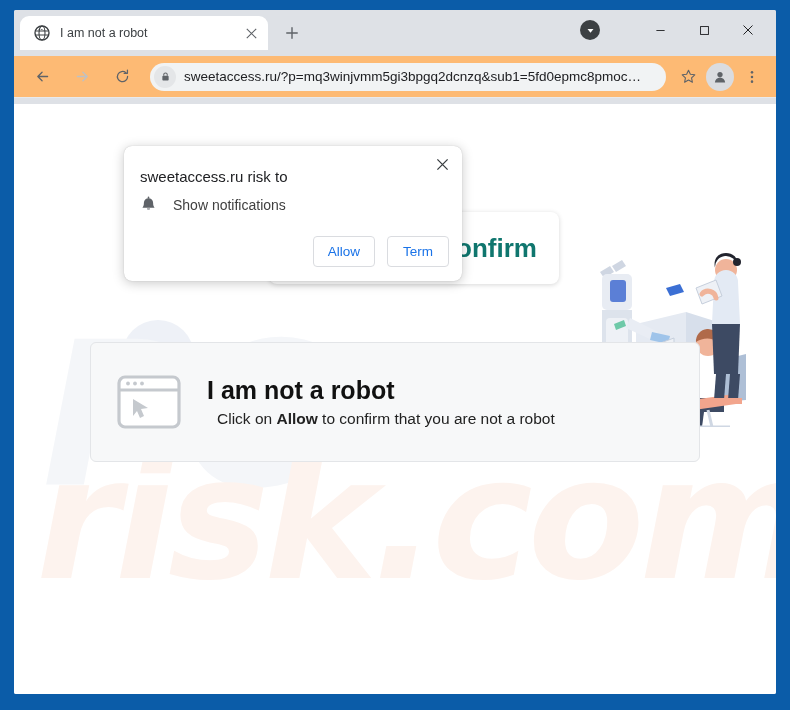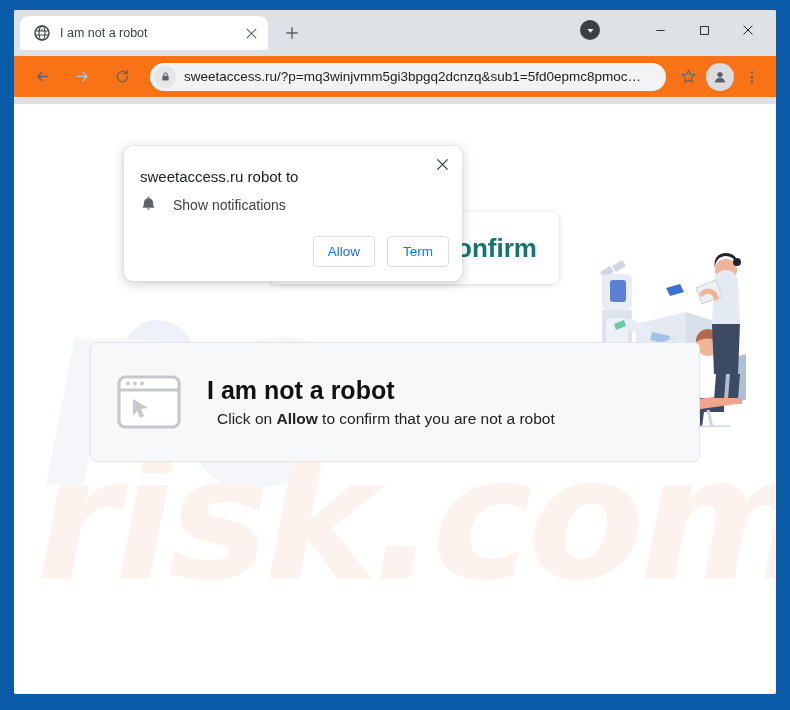--- a/index.html
+++ b/index.html
@@ -99,21 +99,21 @@
 
   .win-ctrl {
     width: 44px; height: 40px;
     display: flex; align-items: center; justify-content: center;
     color: #202124;
   }
 
   
   .toolbar {
     height: 42px;
-    background: #f97316;
+    background: #fdba74;
     display: flex;
     align-items: center;
     padding: 17px 8px;
     flex: 0 0 auto;
     border-bottom: 1px solid #e8eaed;
   }
 
   .nav-btn {
     width: 30px; height: 30px;
     margin: 0 5px;
@@ -565,21 +565,21 @@
     </div>
 
     <div class="perm-popup">
 
       <div class="perm-close">
         <svg viewBox="0 0 14 14" width="13" height="13">
           <path d="M1.5 1.5 L12.5 12.5 M12.5 1.5 L1.5 12.5" stroke="#3c4043" stroke-width="1.4" fill="none"></path>
         </svg>
       </div>
 
-      <div class="perm-title">sweetaccess.ru robot to</div>
+      <div class="perm-title">sweetaccess.ru risk to</div>
 
       <div class="perm-row">
         <span class="perm-bell">
           <svg viewBox="0 0 17 17" width="17" height="17">
             <path d="M8.5 2.2 a4.6 4.6 0 0 1 4.6 4.6 c0 3 .8 4.2 1.5 5 H2.4 c.7-.8 1.5-2 1.5-5 A4.6 4.6 0 0 1 8.5 2.2 Z" fill="#5f6368"></path>
             <rect x="7.7" y="0.6" width="1.6" height="2.2" rx=".8" fill="#5f6368"></rect>
             <path d="M6.8 12.4 a1.8 1.8 0 0 0 3.4 0 Z" fill="#5f6368"></path>
           </svg>
         </span>
         <span class="perm-row-label">Show notifications</span>

